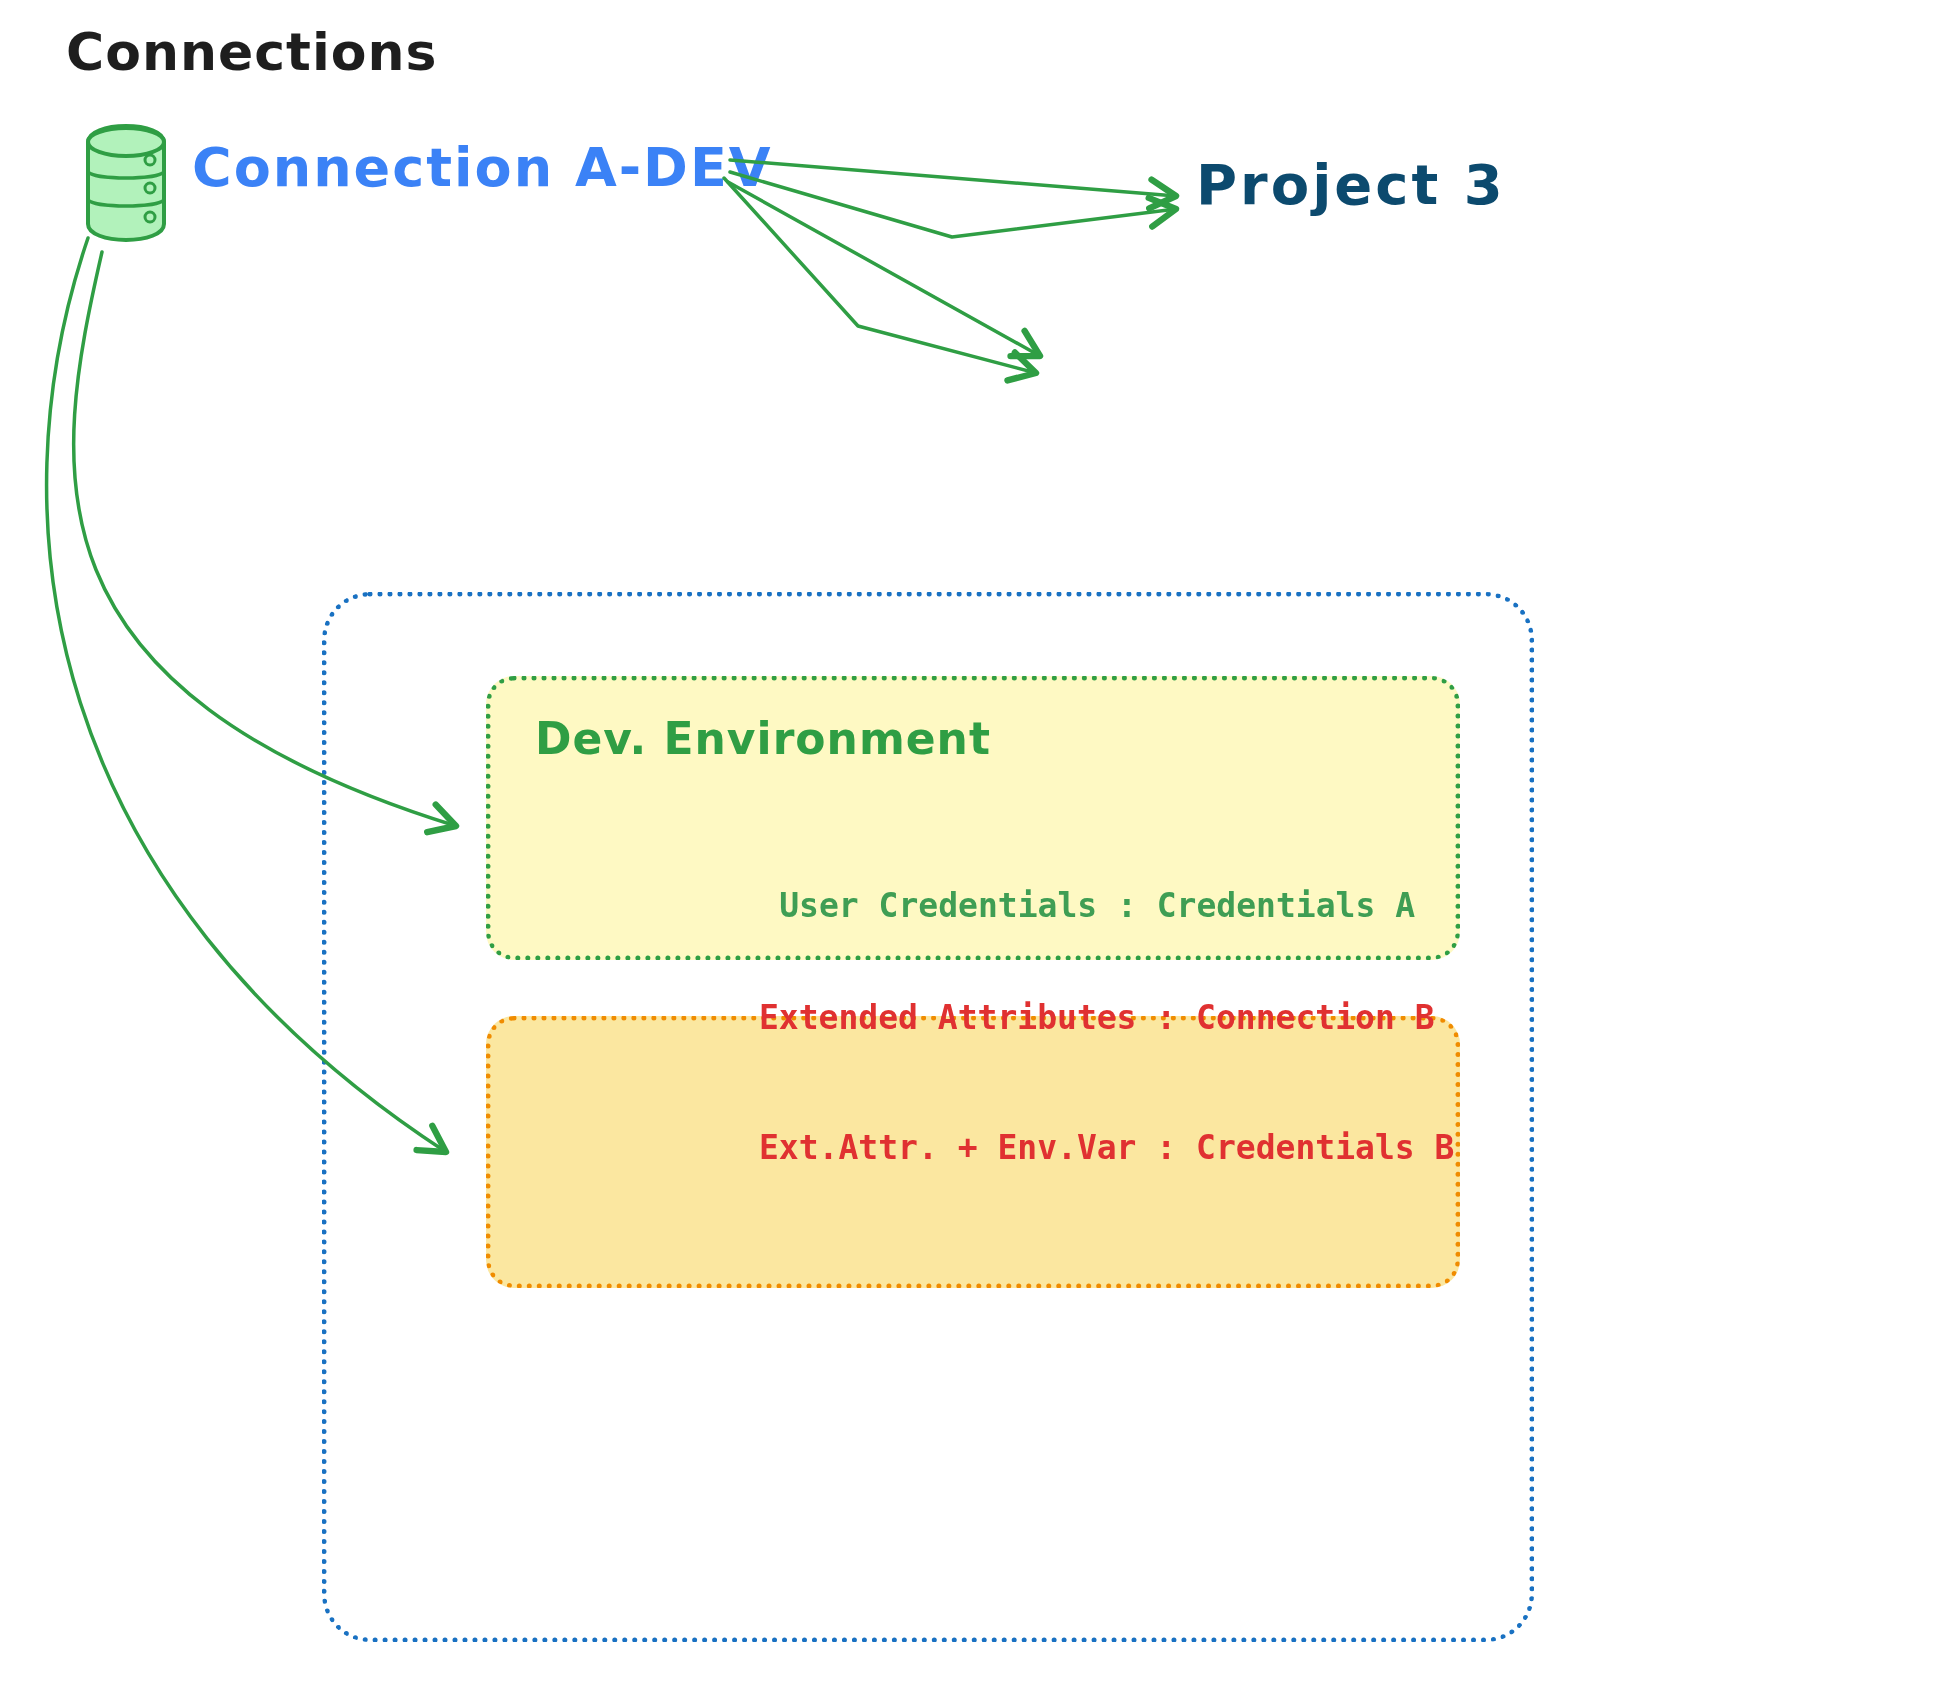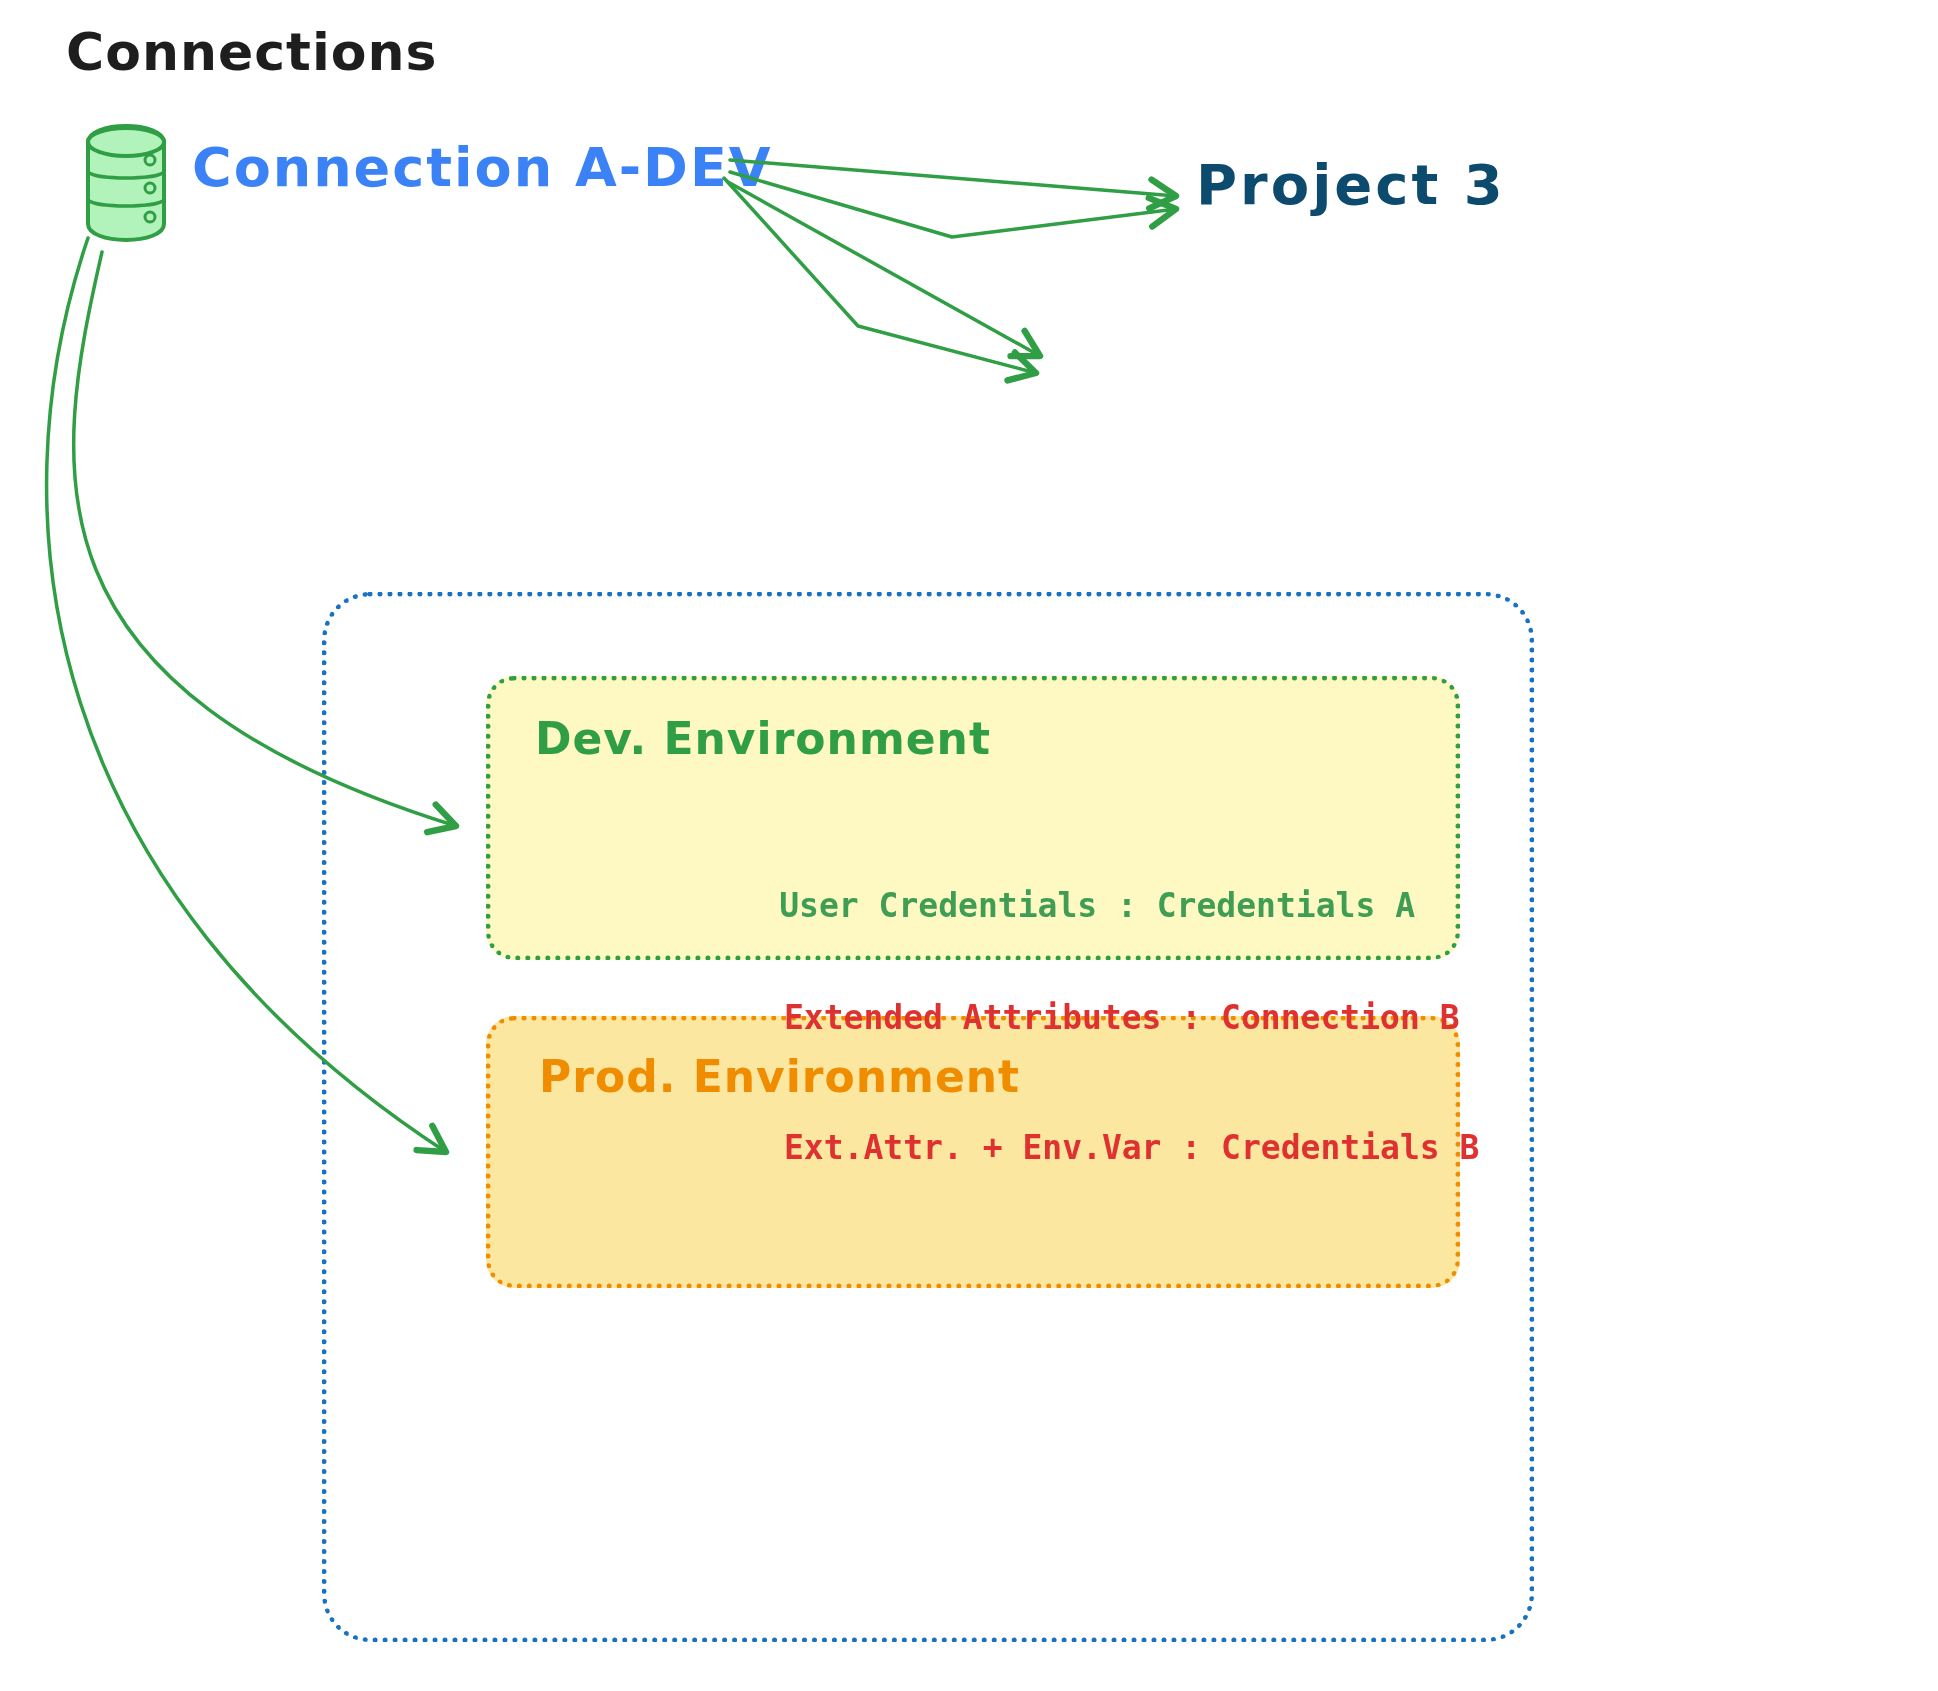--- a/index.html
+++ b/index.html
@@ -89,21 +89,20 @@
     letter-spacing: 1px;
   }
   #prod-credentials {
     left: 268px; bottom: 26px;
     font-family: "DejaVu Sans Mono", "Liberation Mono", monospace;
     font-size: 33px;
     font-weight: 700;
     color: #e03131;
     line-height: 1.32;
     white-space: pre;
-    margin-left: 25px;
   }
 
   #arrow-layer, #db-icon-svg {
     position: absolute;
     pointer-events: none;
   }
   #arrow-layer { left: 0; top: 0; }
   #db-icon-svg { left: 78px; top: 120px; }
 </style>
 </head>
@@ -128,21 +127,20 @@
   <div class="abs project-label" id="project3-label">Project 3</div>
 
   <div class="abs" id="project1-box"></div>
 
   <div class="abs env-box" id="dev-box">
     <div class="abs" id="dev-title">Dev. Environment</div>
     <div class="abs" id="dev-credentials">User Credentials : Credentials A</div>
   </div>
 
   <div class="abs env-box" id="prod-box">
-    <div class="abs" id="prod-title">Prod. Environment</div>
     <div class="abs" id="prod-credentials">
       <div>Extended Attributes : Connection B</div>
       <div>Ext.Attr. + Env.Var : Credentials B</div>
     </div>
   </div>
 
   <svg id="arrow-layer" width="1938" height="1691" viewBox="0 0 1938 1691">
     <defs>
       <marker id="arrow-green" viewBox="0 0 12 12" refX="10" refY="6" markerWidth="11" markerHeight="11" orient="auto-start-reverse">
         <polyline points="2,1.5 10,6 2,10.5" fill="none" stroke="#2f9e44" stroke-width="2" stroke-linecap="round" stroke-linejoin="round"></polyline>

